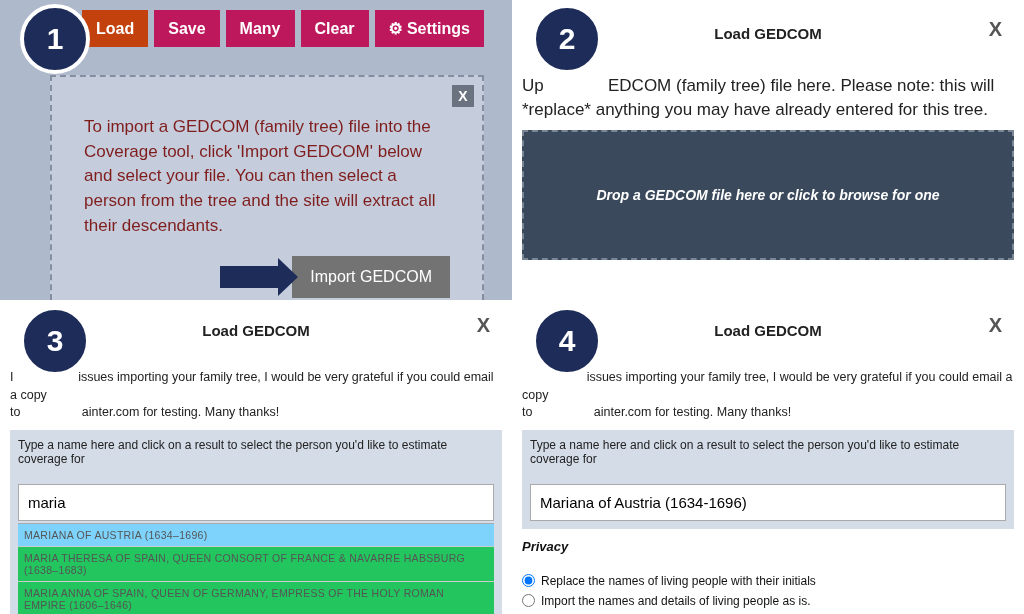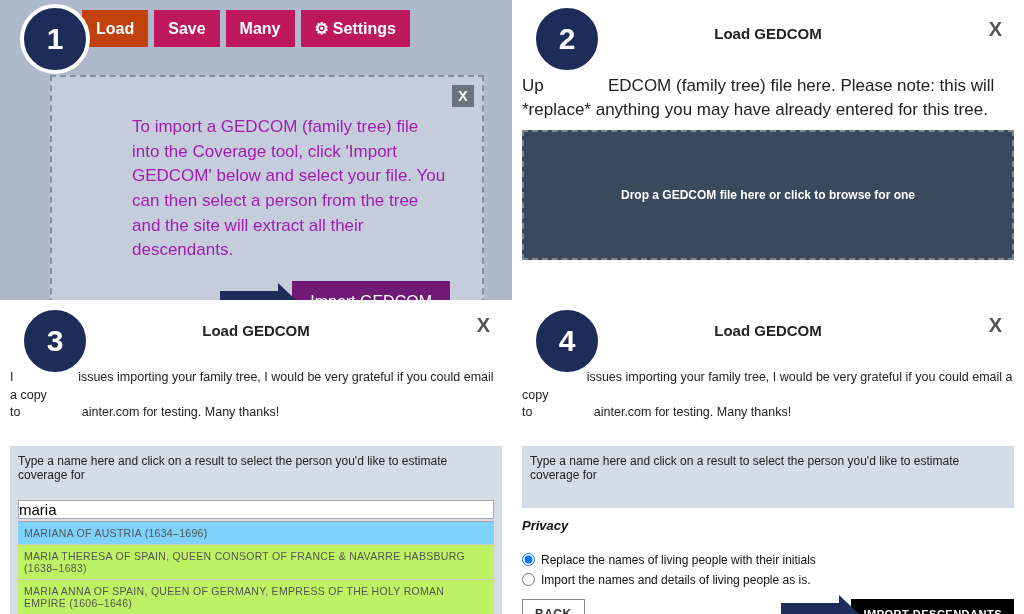--- a/index.html
+++ b/index.html
@@ -63,26 +63,25 @@
     width: 22px; height: 22px;
     background: #6b7280;
     color: #fff;
     display: flex; align-items: center; justify-content: center;
     font-weight: bold; font-size: 14px;
     cursor: pointer;
   }
   .infobox p {
     font-size: 17px;
     line-height: 1.45;
-    color: #a21caf;
-    margin-left: 48px;
+    color: #7f1d1d;
   }
   .import-row { display: flex; align-items: center; justify-content: flex-end; gap: 12px; margin-top: 18px; }
   .btn-black {
-    background: #701a75; color: #fff; border: none;
+    background: #737373; color: #fff; border: none;
     padding: 12px 18px; font-size: 16px; cursor: pointer;
   }
 
   .arrow {
     width: 60px; height: 22px; position: relative;
     background: #1e2c5a;
   }
   .arrow::after {
     content: ""; position: absolute; right: -18px; top: -8px;
     border-left: 20px solid #1e2c5a;
@@ -96,55 +95,56 @@
     position: absolute; top: 18px; right: 22px;
     font-size: 20px; color: #555; font-weight: bold; cursor: pointer;
   }
   .p2-desc { font-size: 17px; color: #222; margin: 32px 0 8px 0; line-height: 1.4; }
   .dropzone {
     background: #3a4a5c;
     border: 2px dashed #7a8696;
     color: #fff;
     min-height: 130px;
     display: flex; align-items: center; justify-content: center;
-    font-size: 12px; font-weight: bold;
+    font-size: 14px; font-weight: bold;
     text-align: center;
     margin-top: 6px;
+    font-style: italic;
   }
 
   
   .modal-title { text-align: center; font-weight: bold; font-size: 15px; margin-top: 10px; color: #222; }
   .p3 .close-modal, .p4 .close-modal {
     position: absolute; top: 12px; right: 22px;
     font-size: 20px; color: #555; font-weight: bold; cursor: pointer;
   }
   .help-text {
-    font-size: 12.5px; color: #222; margin: 30px 0 24px 0; line-height: 1.4;
+    font-size: 12.5px; color: #222; margin: 30px 0 8px 0; line-height: 1.4;
   }
   .searchbox {
     background: #d4dce8;
     padding: 8px;
     margin-top: 4px;
   }
   .search-instruction { font-size: 12px; color: #222; margin-bottom: 18px; }
   .search-input {
     width: 100%;
-    padding: 0;
+    padding: 9px;
     font-size: 15px;
     border: 1px solid #aaa;
   }
   .suggestions {
     border-top: 1px solid #aaa;
     margin-top: 2px;
   }
   .suggestions div {
     font-size: 10.5px;
     letter-spacing: 0.3px;
     padding: 5px 6px;
-    background: #bef264;
+    background: #22c55e;
     border-bottom: 1px solid #ccc;
     color: #555;
     cursor: pointer;
   }
   .suggestions div.hl { background: #7dd3fc; }
   .privacy { font-size: 12px; color: #111; margin-top: 8px; }
   .privacy-title { font-weight: bold; margin: 10px 0 20px 0; font-size: 13px; font-style: italic; }
   .radio-row { display: flex; align-items: center; gap: 6px; margin-bottom: 6px; }
   .radio-row input { margin: 0; }
   .footer-row {
@@ -165,20 +165,21 @@
 </style>
 </head>
 <body>
 
 <div class="panel p1">
   <div class="step-badge">1</div>
   <div class="toolbar">
     <button class="active">Load</button>
     <button>Save</button>
     <button>Many</button>
+    <button>Clear</button>
     <button class="gear">Settings</button>
   </div>
   <div class="infobox">
     <div class="close-x">X</div>
     <p>To import a GEDCOM (family tree) file into the Coverage tool, click 'Import GEDCOM' below and select your file. You can then select a person from the tree and the site will extract all their descendants.</p>
     <div class="import-row">
       <div class="arrow"></div>
       <button class="btn-black">Import GEDCOM</button>
     </div>
   </div>
@@ -220,20 +221,21 @@
 <div class="panel p4">
   <div class="step-badge">4</div>
   <div class="close-modal">X</div>
   <div class="modal-title">Load GEDCOM</div>
   <p class="help-text">
     <span style="visibility:hidden">If you have</span> <span>issues importing your family tree, I would be very grateful if you could email a copy</span><br>
     <span>to</span> <span style="visibility:hidden">me@dnap</span><span>ainter.com for testing. Many thanks!</span>
   </p>
   <div class="searchbox">
     <div class="search-instruction">Type a name here and click on a result to select the person you'd like to estimate coverage for</div>
+    <input class="search-input" type="text" value="Mariana of Austria (1634-1696)" style="">
   </div>
   <div class="privacy">
     <div class="privacy-title">Privacy</div>
     <div class="radio-row">
       <input type="radio" name="priv4" checked="" style="">
       <span>Replace the names of living people with their initials</span>
     </div>
     <div class="radio-row">
       <input type="radio" name="priv4" style="">
       <span>Import the names and details of living people as is.</span>

